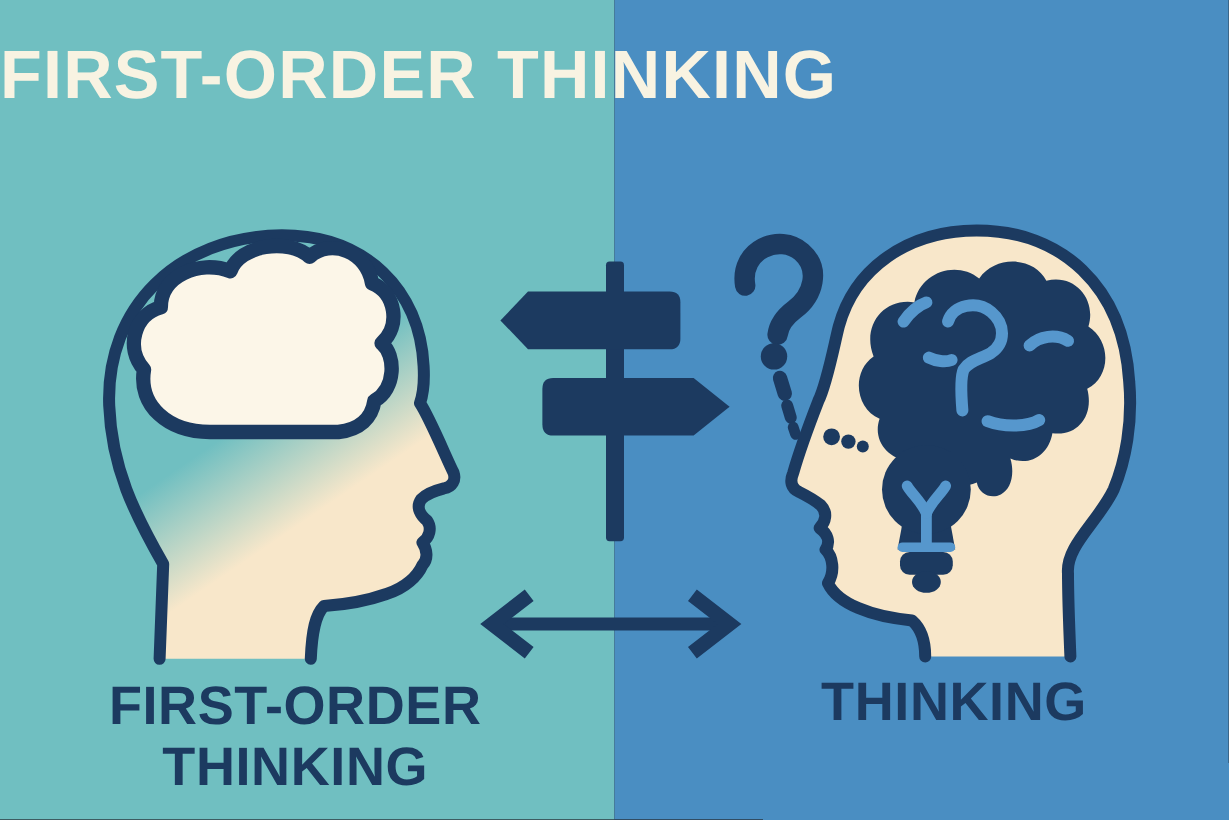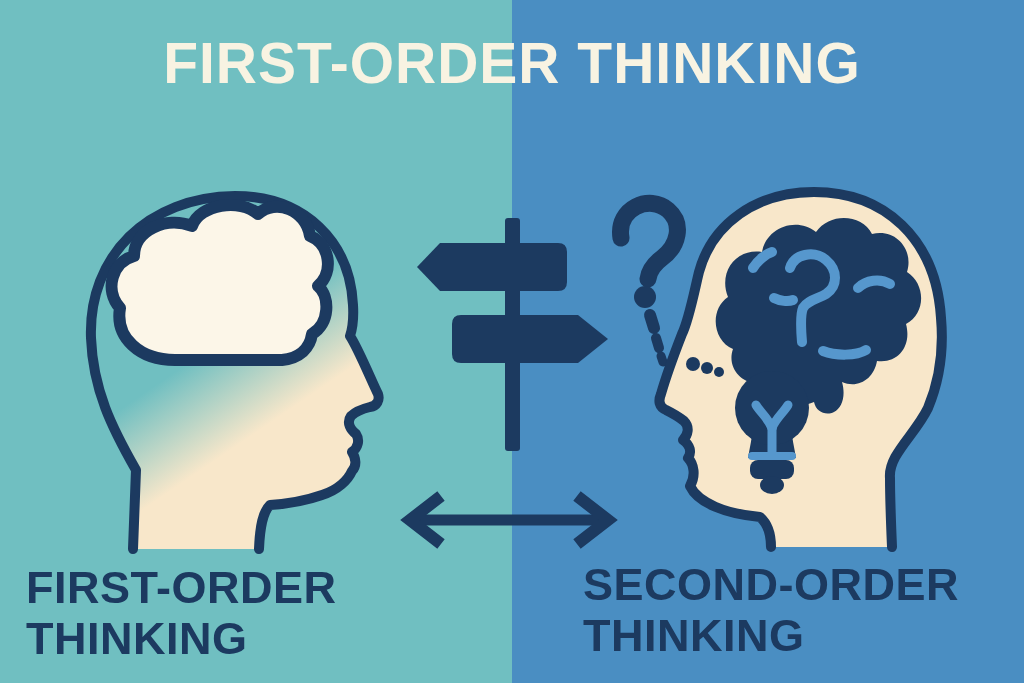--- a/index.html
+++ b/index.html
@@ -14,27 +14,27 @@
   html,body{margin:0;padding:0;background:#222;}
   .stage{
     position:relative;width:1024px;height:683px;overflow:hidden;
     font-family:"Liberation Sans",sans-serif;
   }
   .bg-half{position:absolute;top:0;height:683px;width:512px;}
   .bg-left{left:0;background:var(--teal-bg);}
   .bg-right{left:512px;background:var(--blue-bg);}
   svg.art{position:absolute;left:0;top:0;width:1024px;height:683px;}
   .main-title{
-    position:absolute;top:30px;left:0;width:1024px;text-align:center;
+    position:absolute;top:30px;left:0;width:1024px;
     color:var(--cream-text);font-weight:700;font-size:57px;line-height:66px;
     letter-spacing:1px;
   }
   .panel-label{
     position:absolute;font-weight:700;font-size:45px;line-height:51px;
-    color:var(--navy);text-align:left;letter-spacing:.5px;
+    color:var(--navy);text-align:center;letter-spacing:.5px;
   }
   .panel-label.left{left:26px;top:562px;width:440px;}
   .panel-label.right{left:583px;top:559px;width:424px;}
 </style>
 </head>
 <body>
 
 <div class="stage">
 
   <div class="bg-half bg-left"></div>
@@ -164,17 +164,16 @@
   <div class="main-title">
     <div>FIRST-ORDER THINKING</div>
   </div>
 
   <div class="panel-label left">
     <div>FIRST-ORDER</div>
     <div>THINKING</div>
   </div>
 
   <div class="panel-label right">
-    <div>SECOND-ORDER</div>
     <div>THINKING</div>
   </div>
 
 </div>
 
 </body></html>

